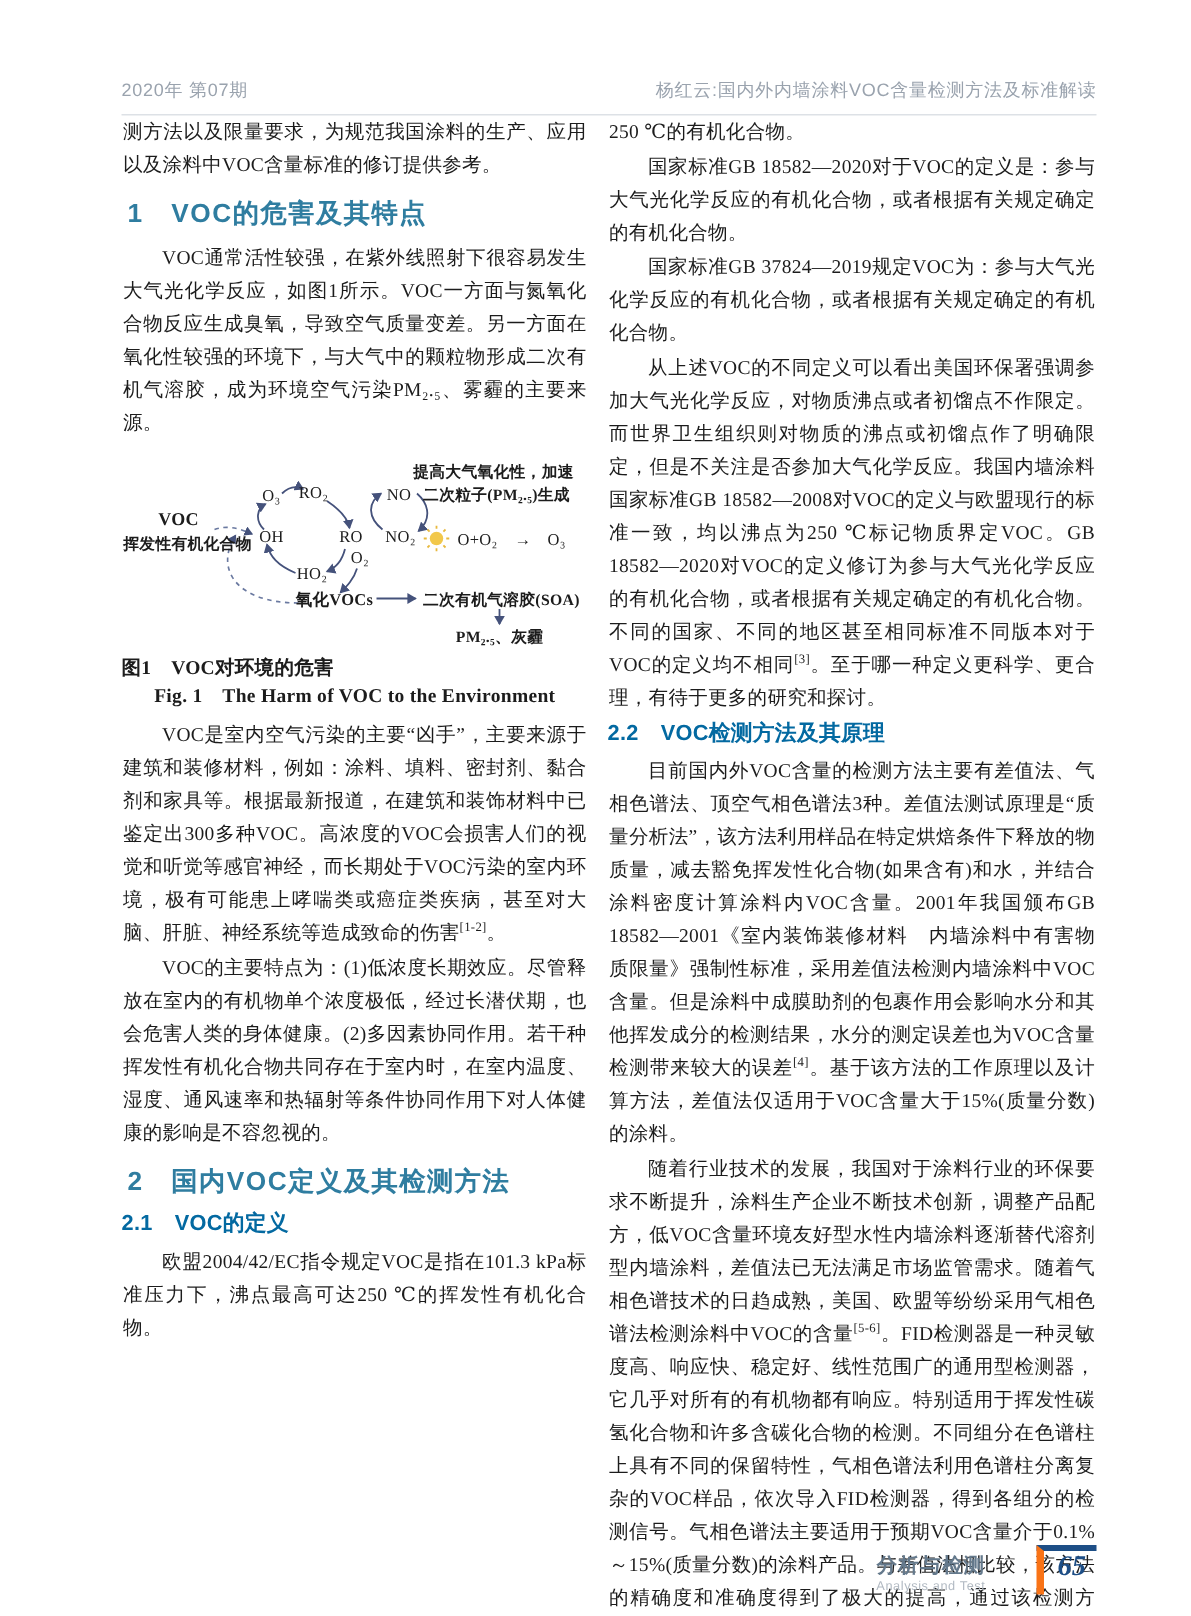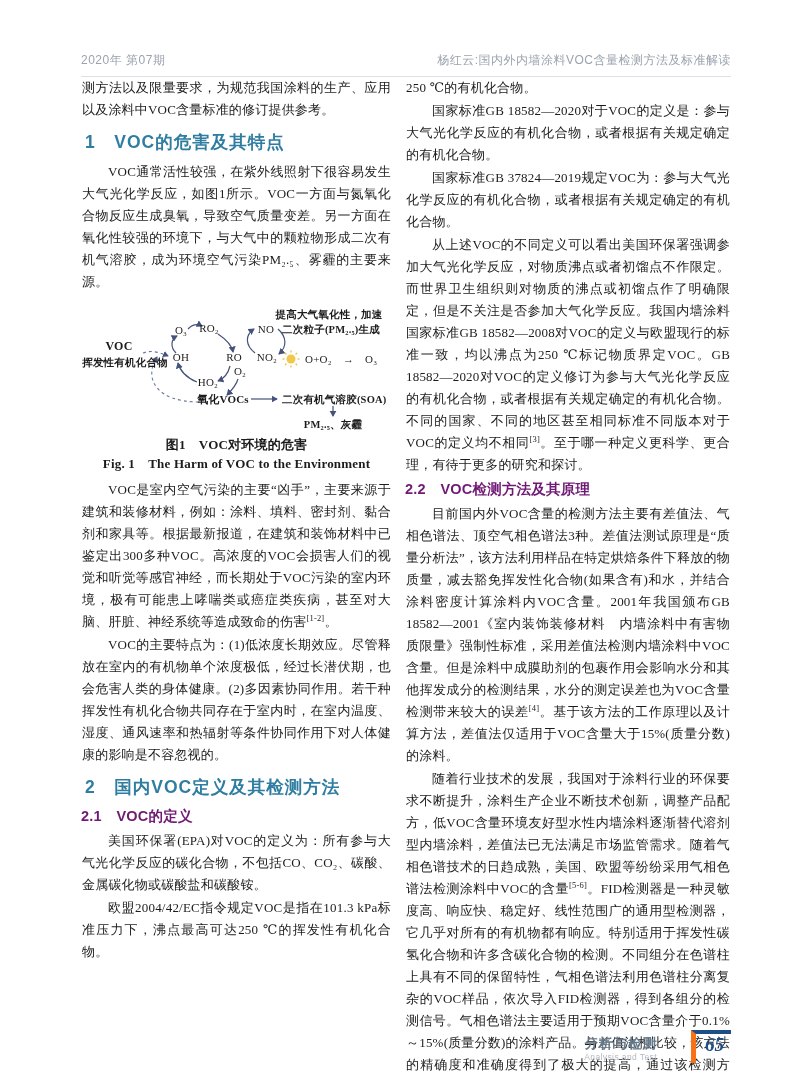--- a/index.html
+++ b/index.html
@@ -27,27 +27,27 @@
   .col p{margin:1px;text-indent:2em;}
   .col p.noindent{text-indent:0;}
   sup{font-size:8.5px;line-height:0;vertical-align:super;}
   h2.sec-h{
     font-family:"Liberation Sans","DejaVu Sans",sans-serif;
     color:#2f7da0;font-size:17.5px;font-weight:600;letter-spacing:1px;
     margin:9px 4px 7px;text-indent:0;line-height:24px;
   }
   h3.sub-h{
     font-family:"Liberation Sans","DejaVu Sans",sans-serif;
-    color:#701a75;font-size:14.5px;font-weight:600;
+    color:#0369a1;font-size:14.5px;font-weight:600;
     margin:3px 0 3px;text-indent:0;line-height:21px;
   }
   
   .figure{margin:10px 0 6px;}
   .figure svg{display:block;}
-  .fig-cap-cn{font-weight:700;font-size:13px;text-align:center;margin-top:4px;line-height:19px;}
+  .fig-cap-cn{font-weight:700;font-size:13px;margin-top:4px;line-height:19px;}
   .fig-cap-en{font-weight:700;font-size:13px;text-align:center;line-height:19px;font-family:"Liberation Serif","DejaVu Serif",serif;}
   .dlabel{font-family:"Liberation Serif","DejaVu Serif",serif;fill:#1c1c1c;}
   .dlabel-b{font-weight:700;}
   
   .footer{
     position:absolute;right:63px;bottom:14px;
     display:flex;align-items:flex-start;gap:28px;
   }
   .footer-text{text-align:right;margin-top:6px;}
   .f-cn{
@@ -150,21 +150,20 @@
       </svg>
       <div class="fig-cap-cn">图1　VOC对环境的危害</div>
       <div class="fig-cap-en">Fig. 1　The Harm of VOC to the Environment</div>
     </div>
 
     <div>
         <p>VOC是室内空气污染的主要“凶手”，主要来源于建筑和装修材料，例如：涂料、填料、密封剂、黏合剂和家具等。根据最新报道，在建筑和装饰材料中已鉴定出300多种VOC。高浓度的VOC会损害人们的视觉和听觉等感官神经，而长期处于VOC污染的室内环境，极有可能患上哮喘类或癌症类疾病，甚至对大脑、肝脏、神经系统等造成致命的伤害<sup>[1-2]</sup>。</p>
         <p>VOC的主要特点为：(1)低浓度长期效应。尽管释放在室内的有机物单个浓度极低，经过长潜伏期，也会危害人类的身体健康。(2)多因素协同作用。若干种挥发性有机化合物共同存在于室内时，在室内温度、湿度、通风速率和热辐射等条件协同作用下对人体健康的影响是不容忽视的。</p>
         <h2 class="sec-h">2　国内VOC定义及其检测方法</h2>
         <h3 class="sub-h">2.1　VOC的定义</h3>
-        <p>美国环保署(EPA)对VOC的定义为：所有参与大气光化学反应的碳化合物，不包括CO、CO₂、碳酸、金属碳化物或碳酸盐和碳酸铵。</p>
         <p>欧盟2004/42/EC指令规定VOC是指在101.3 kPa标准压力下，沸点最高可达250 ℃的挥发性有机化合物。</p>
       </div>
   </div>
 
   <div class="col col-right">
     <div>
         <p class="noindent">250 ℃的有机化合物。</p>
         <p>国家标准GB 18582—2020对于VOC的定义是：参与大气光化学反应的有机化合物，或者根据有关规定确定的有机化合物。</p>
         <p>国家标准GB 37824—2019规定VOC为：参与大气光化学反应的有机化合物，或者根据有关规定确定的有机化合物。</p>
         <p>从上述VOC的不同定义可以看出美国环保署强调参加大气光化学反应，对物质沸点或者初馏点不作限定。而世界卫生组织则对物质的沸点或初馏点作了明确限定，但是不关注是否参加大气化学反应。我国内墙涂料国家标准GB 18582—2008对VOC的定义与欧盟现行的标准一致，均以沸点为250 ℃标记物质界定VOC。GB 18582—2020对VOC的定义修订为参与大气光化学反应的有机化合物，或者根据有关规定确定的有机化合物。不同的国家、不同的地区甚至相同标准不同版本对于VOC的定义均不相同<sup>[3]</sup>。至于哪一种定义更科学、更合理，有待于更多的研究和探讨。</p>

